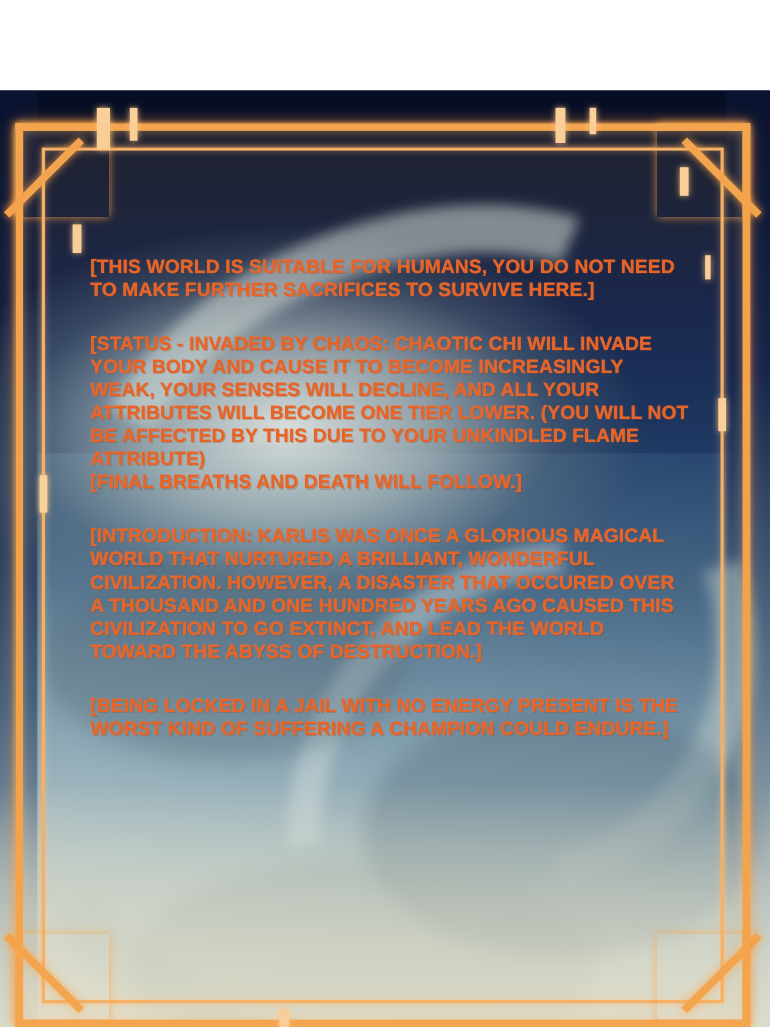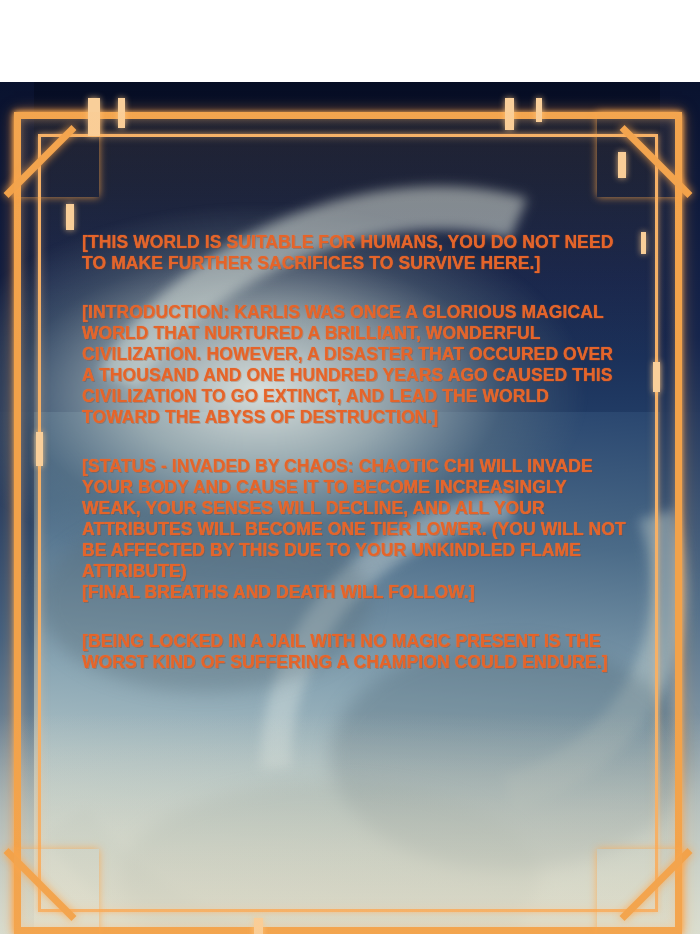--- a/index.html
+++ b/index.html
@@ -232,19 +232,19 @@
     <div class="tick t6"></div>
     <div class="tick t7"></div>
     <div class="tick t8"></div>
     <div class="tick t9"></div>
     <div class="tick t10"></div>
     <div class="edge-glow"></div>
   </div>
 
   <div class="text-layer">
     <p class="para">[THIS WORLD IS SUITABLE FOR HUMANS, YOU DO NOT NEED TO MAKE FURTHER SACRIFICES TO SURVIVE HERE.]</p>
-    <p class="para">[INTRODUCTION: KARLIS WAS ONCE A GLORIOUS MAGICAL WORLD THAT NURTURED A BRILLIANT, WONDERFUL CIVILIZATION. HOWEVER, A DISASTER THAT OCCURED OVER A THOUSAND AND ONE HUNDRED YEARS AGO CAUSED THIS CIVILIZATION TO GO EXTINCT, AND LEAD THE WORLD TOWARD THE ABYSS OF DESTRUCTION.]</p>
     <p class="para">[STATUS - INVADED BY CHAOS: CHAOTIC CHI WILL INVADE YOUR BODY AND CAUSE IT TO BECOME INCREASINGLY WEAK, YOUR SENSES WILL DECLINE, AND ALL YOUR ATTRIBUTES WILL BECOME ONE TIER LOWER. (YOU WILL NOT BE AFFECTED BY THIS DUE TO YOUR UNKINDLED FLAME ATTRIBUTE)
 [FINAL BREATHS AND DEATH WILL FOLLOW.]</p>
-    <p class="para">[BEING LOCKED IN A JAIL WITH NO MAGIC PRESENT IS THE WORST KIND OF SUFFERING A CHAMPION COULD ENDURE.]</p>
+    <p class="para">[INTRODUCTION: KARLIS WAS ONCE A GLORIOUS MAGICAL WORLD THAT NURTURED A BRILLIANT, WONDERFUL CIVILIZATION. HOWEVER, A DISASTER THAT OCCURED OVER A THOUSAND AND ONE HUNDRED YEARS AGO CAUSED THIS CIVILIZATION TO GO EXTINCT, AND LEAD THE WORLD TOWARD THE ABYSS OF DESTRUCTION.]</p>
+    <p class="para">[BEING LOCKED IN A JAIL WITH NO ENERGY PRESENT IS THE WORST KIND OF SUFFERING A CHAMPION COULD ENDURE.]</p>
   </div>
 
 </div>
 
 </body></html>

